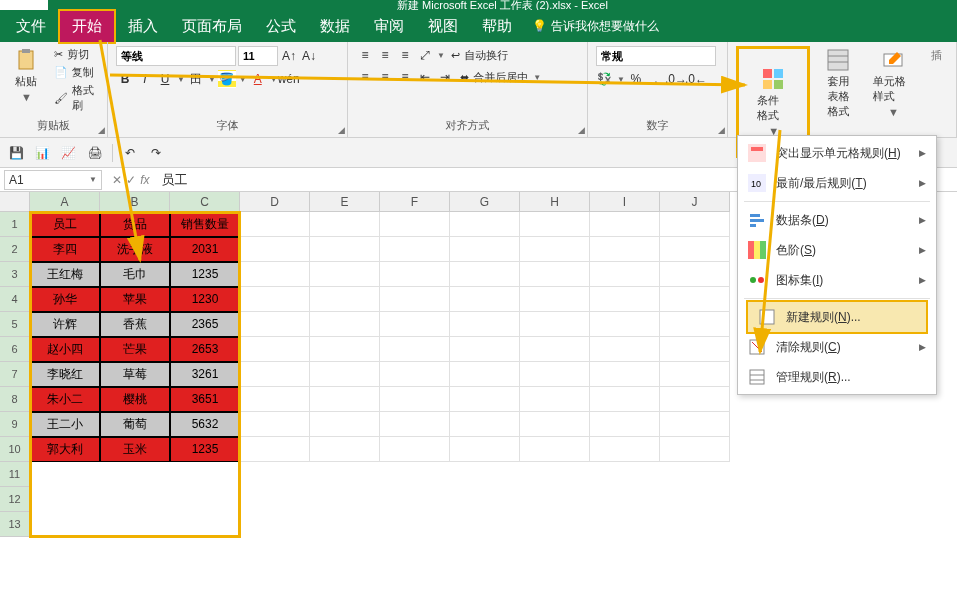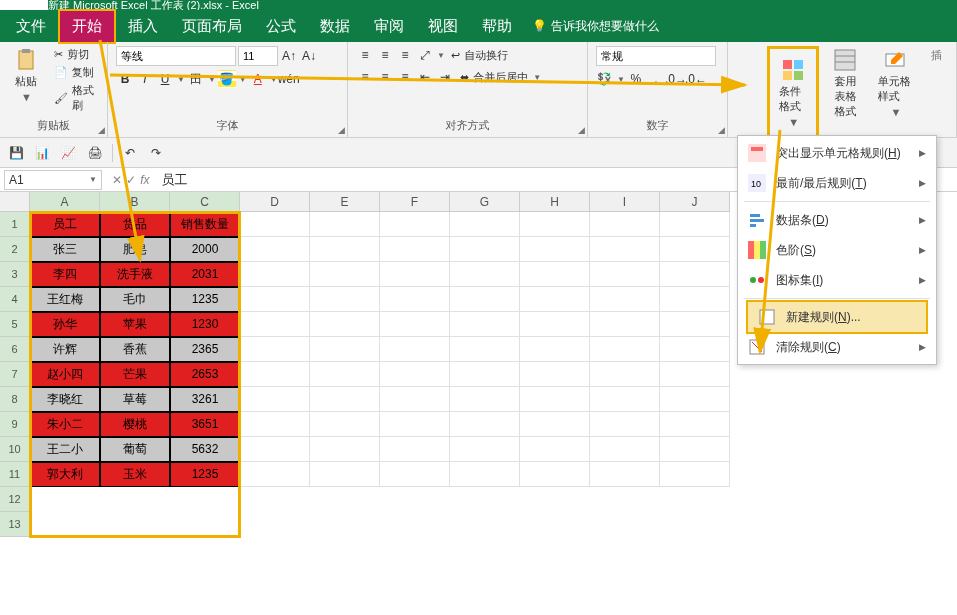--- a/index.html
+++ b/index.html
@@ -1,36 +1,36 @@
 <!DOCTYPE html>
 <html><head>
 <meta charset="utf-8">
 <style>
 *{box-sizing:border-box;margin:0;padding:0;font-family:"Microsoft YaHei",Arial,sans-serif;}
 body{background:#fff;width:957px;height:615px;overflow:hidden;font-size:12px;color:#333;position:relative;}
-.titlebar{background:#0f7b45;height:10px;color:#fff;text-align:left;font-size:11px;line-height:10px;overflow:hidden;margin-left:48px;}
+.titlebar{background:#0f7b45;height:10px;color:#fff;text-align:center;font-size:11px;line-height:10px;overflow:hidden;margin-left:48px;}
 .menubar{background:#0f7b45;height:32px;display:flex;align-items:center;padding:0 4px;}
 .menu-item{color:#fff;padding:6px 12px;font-size:15px;cursor:pointer;}
 .menu-item.active{border:2px solid #f0b000;background:#be185d;}
 .tellme{color:#fff;display:flex;align-items:center;gap:4px;margin-left:8px;}
 .ribbon{background:#f3f3f3;border-bottom:1px solid #d0d0d0;height:96px;display:flex;}
 .group{border-right:1px solid #d0d0d0;padding:4px 8px 2px;display:flex;flex-direction:column;justify-content:space-between;position:relative;}
 .group-upper{display:flex;gap:6px;align-items:flex-start;flex:1;}
 .group-label{text-align:center;font-size:11px;color:#555;padding:2px 0;}
 .group-launcher{position:absolute;right:2px;bottom:2px;font-size:9px;color:#777;cursor:pointer;}
 .big-btn{display:flex;flex-direction:column;align-items:center;gap:2px;padding:2px 6px;cursor:pointer;}
 .big-btn .icon{width:24px;height:24px;}
 .big-btn span{font-size:11px;}
 .small-btn{display:flex;align-items:center;gap:4px;padding:1px 4px;cursor:pointer;font-size:11px;}
 .btn-stack{display:flex;flex-direction:column;gap:1px;}
 .btn-row{display:flex;gap:2px;align-items:center;}
-select,input.combo{border:1px solid #ccc;background:#fff;font-size:11px;height:20px;padding:0 4px;}
+select,input.combo{border:1px solid #ccc;background:#fff;font-size:11px;height:20px;padding:0 4px;font-weight:bold;}
 .dropdown-arrow{font-size:8px;color:#666;margin-left:1px;}
 .toolbar-icon{width:18px;height:18px;display:inline-flex;align-items:center;justify-content:center;border:1px solid transparent;cursor:pointer;font-size:12px;}
-.cond-fmt{border:3px solid #f0b000;padding:9px;margin-left:31px;}
+.cond-fmt{border:3px solid #f0b000;padding:18px;}
 .qat{background:#f3f3f3;height:30px;border-bottom:1px solid #d0d0d0;display:flex;align-items:center;padding:0 8px;gap:8px;}
 .qat .sep{width:1px;height:18px;background:#ccc;}
 .formula-bar{height:24px;border-bottom:1px solid #d0d0d0;display:flex;align-items:center;}
 .namebox{width:98px;border:1px solid #ccc;height:20px;margin:0 4px;padding:0 4px;font-size:12px;display:flex;align-items:center;justify-content:space-between;}
 .fx-btns{display:flex;gap:4px;padding:0 6px;color:#888;}
 .fx-input{flex:1;padding:0 6px;font-size:13px;}
 .grid-area{position:relative;height:420px;overflow:hidden;}
 .col-headers{display:flex;position:absolute;top:0;left:0;height:20px;}
 .corner{width:30px;height:20px;background:#f0f0f0;border-right:1px solid #ccc;border-bottom:1px solid #ccc;}
 .col-h{width:70px;height:20px;background:#f0f0f0;border-right:1px solid #ccc;border-bottom:1px solid #ccc;text-align:center;line-height:20px;font-size:12px;color:#555;}
@@ -281,32 +281,20 @@
         <div class="dt-cell red">销售数量</div>
         <div class="cell"></div>
         <div class="cell"></div>
         <div class="cell"></div>
         <div class="cell"></div>
         <div class="cell"></div>
         <div class="cell"></div>
         <div class="cell"></div>
       </div>
       <div class="cell-row">
-        <div class="dt-cell gray">张三</div>
-        <div class="dt-cell gray">肥皂</div>
-        <div class="dt-cell gray">2000</div>
-        <div class="cell"></div>
-        <div class="cell"></div>
-        <div class="cell"></div>
-        <div class="cell"></div>
-        <div class="cell"></div>
-        <div class="cell"></div>
-        <div class="cell"></div>
-      </div>
-      <div class="cell-row">
         <div class="dt-cell red">李四</div>
         <div class="dt-cell red">洗手液</div>
         <div class="dt-cell red">2031</div>
         <div class="cell"></div>
         <div class="cell"></div>
         <div class="cell"></div>
         <div class="cell"></div>
         <div class="cell"></div>
         <div class="cell"></div>
         <div class="cell"></div>
@@ -462,20 +450,28 @@
       </svg>
     <span><span>新建规则</span>(<span class="u-hot">N</span>)...</span>
   </div>
   <div class="ctx-item">
     <svg class="ctx-icon" viewBox="0 0 18 18">
         <rect x="2" y="2" width="14" height="14" fill="#fff" stroke="#888"></rect>
         <line x1="4" y1="4" x2="14" y2="14" stroke="#d33"></line>
       </svg>
     <span><span>清除规则</span>(<span class="u-hot">C</span>)</span>
     <span class="ctx-arrow">▶</span>
+  </div>
+  <div class="ctx-item">
+    <svg class="ctx-icon" viewBox="0 0 18 18">
+        <rect x="2" y="2" width="14" height="14" fill="#fff" stroke="#888"></rect>
+        <line x1="2" y1="7" x2="16" y2="7" stroke="#888"></line>
+        <line x1="2" y1="12" x2="16" y2="12" stroke="#888"></line>
+      </svg>
+    <span><span>管理规则</span>(<span class="u-hot">R</span>)...</span>
   </div>
 </div>
 
 <svg class="svg-arrow" width="957" height="615">
   <defs>
       <marker id="ah" markerWidth="10" markerHeight="10" refX="8" refY="3" orient="auto">
         <path d="M0,0 L0,6 L9,3 z" fill="#f0b000"></path>
       </marker>
     </defs>
   <line x1="100" y1="40" x2="140" y2="260" stroke="#f0b000" stroke-width="3" marker-end="url(#ah)"></line>

